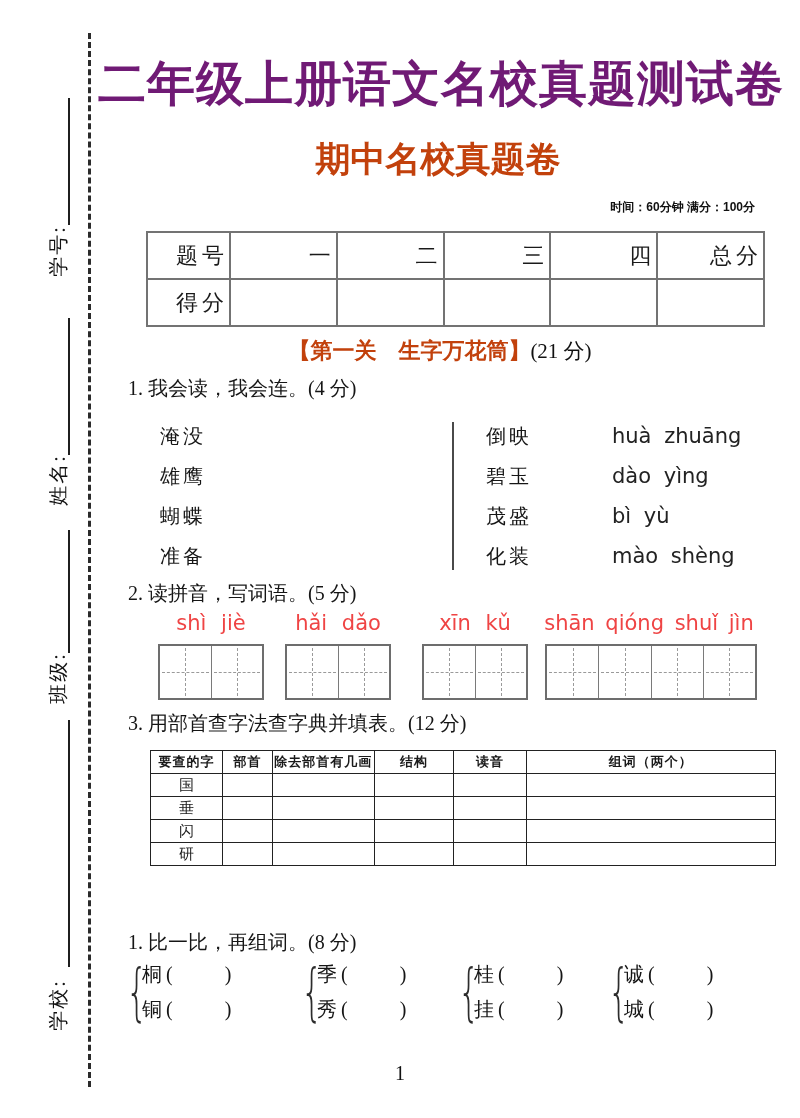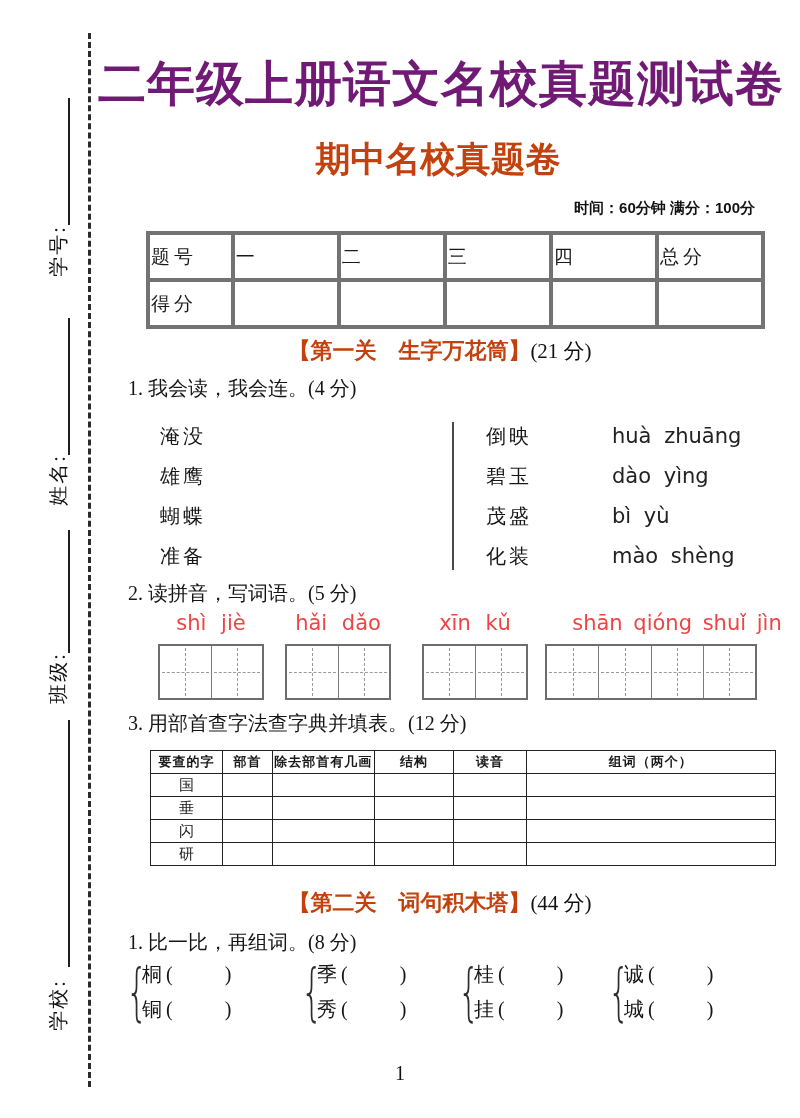--- a/index.html
+++ b/index.html
@@ -22,27 +22,27 @@
     font-family:"Liberation Serif",serif;color:#111;}
   .sl-1{top:239px;} .sl-2{top:468px;} .sl-3{top:666px;} .sl-4{top:993px;}
 
   
   .doc-title{position:absolute;left:98px;top:52px;width:680px;text-align:center;
     font-family:"Liberation Sans",sans-serif;font-weight:700;font-size:48px;
     letter-spacing:1px;color:#701a75;white-space:nowrap;}
   .doc-subtitle{position:absolute;left:98px;top:136px;width:680px;text-align:center;
     font-family:"Liberation Sans",sans-serif;font-weight:800;font-size:35px;color:#c2410c;}
   .exam-info{position:absolute;left:105px;top:199px;width:650px;text-align:right;
-    font-family:"Liberation Sans",sans-serif;font-weight:600;font-size:15px;color:#111;}
+    font-family:"Liberation Sans",sans-serif;font-weight:600;font-size:12px;color:#111;}
 
   
   .score-table{position:absolute;left:146px;top:231px;width:619px;height:94px;
     border-collapse:collapse;table-layout:fixed;}
-  .score-table td{border:4px solid #737373;text-align:left;vertical-align:middle;
-    font-size:19px;letter-spacing:4px;}
+  .score-table td{border:2px solid #737373;text-align:right;vertical-align:middle;
+    font-size:22px;letter-spacing:4px;}
   .score-table tr{height:47px;}
   .score-table td.c0{width:12.8%;}
 
   
   .sec-head{position:absolute;left:105px;width:670px;text-align:center;white-space:nowrap;}
   .sec-head .brand{font-family:"Liberation Sans",sans-serif;font-weight:800;font-size:22px;color:#c2410c;}
   .sec-head .pts{font-size:21px;color:#111;}
   .sh-1{top:336px;} .sh-2{top:888px;}
   .q-line{position:absolute;left:128px;font-size:20px;color:#151515;white-space:nowrap;}
   .q1{top:375px;} .q2{top:580px;} .q3{top:710px;} .s2q1{top:929px;}
@@ -52,21 +52,21 @@
   .match-col .mrow{height:40px;display:flex;align-items:center;}
   .mc-wl{left:160px;} .mc-pl{left:285px;} .mc-wr{left:486px;} .mc-pr{left:612px;}
   .word-cn{font-size:20px;letter-spacing:3px;color:#161616;}
   .pinyin{font-family:"DejaVu Sans",sans-serif;font-size:21px;color:#222;word-spacing:6px;}
   .match-divider{position:absolute;left:452px;top:422px;width:2px;height:148px;background:#4a4a4a;}
 
   
   .py-label{position:absolute;top:611px;text-align:center;
     font-family:"DejaVu Sans",sans-serif;font-size:21px;color:#ef4444;word-spacing:8px;white-space:nowrap;}
   .pyl-1{left:158px;width:106px;} .pyl-2{left:285px;width:106px;}
-  .pyl-3{left:422px;width:106px;} .pyl-4{left:568px;width:218px;word-spacing:4px;}
+  .pyl-3{left:422px;width:106px;} .pyl-4{left:540px;width:218px;word-spacing:4px;}
   .grid-group{position:absolute;top:644px;height:56px;display:flex;
     border:2px solid #6d6d6d;box-sizing:border-box;background:#fff;}
   .gg-1{left:158px;width:106px;} .gg-2{left:285px;width:106px;}
   .gg-3{left:422px;width:106px;} .gg-4{left:545px;width:212px;}
   .tian-cell{position:relative;flex:1;border-left:1.5px solid #7a7a7a;}
   .tian-cell:first-child{border-left:none;}
   .tian-cell::before{content:"";position:absolute;left:50%;top:2px;bottom:2px;width:0;
     border-left:1.5px dashed #9a9a9a;}
   .tian-cell::after{content:"";position:absolute;top:50%;left:2px;right:2px;height:0;
     border-top:1.5px dashed #9a9a9a;}
@@ -231,21 +231,20 @@
       <td class="zi">研</td>
       <td></td>
           <td></td>
       <td></td>
           <td></td>
       <td></td>
     </tr>
   </tbody>
     </table>
 
-  <div class="sec-head sh-2"><span class="brand">【第二关　词句积木塔】</span><span class="pts">(44 分)</span></div>
 
   <div class="q-line s2q1">1. 比一比，再组词。(8 分)</div>
 
   <div class="pair-group pg-1">
     <div class="brace">{</div>
     <div class="pair-rows">
       <div class="pair-row">
           <span class="pr-char">桐</span>
           <span>(</span>
           <span class="gap"></span>

